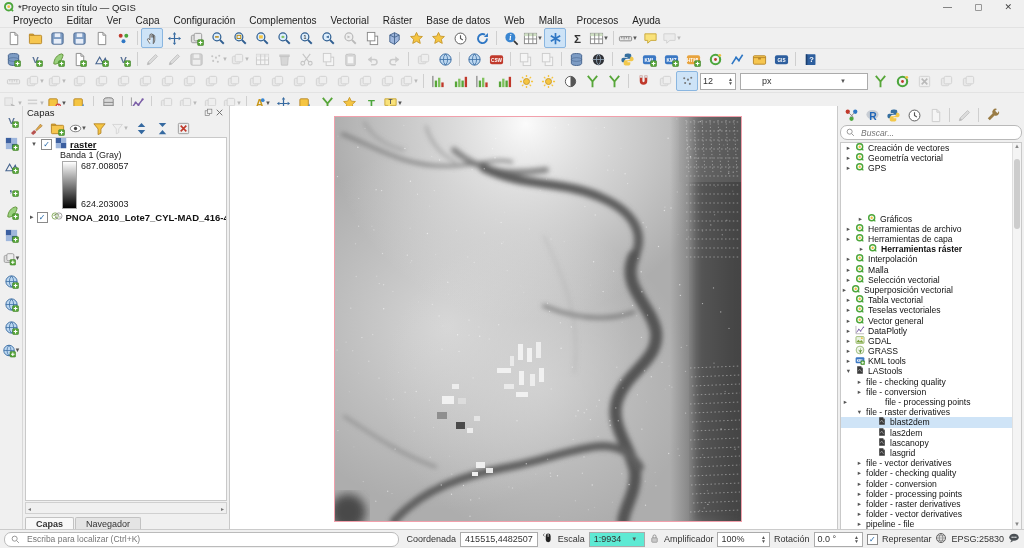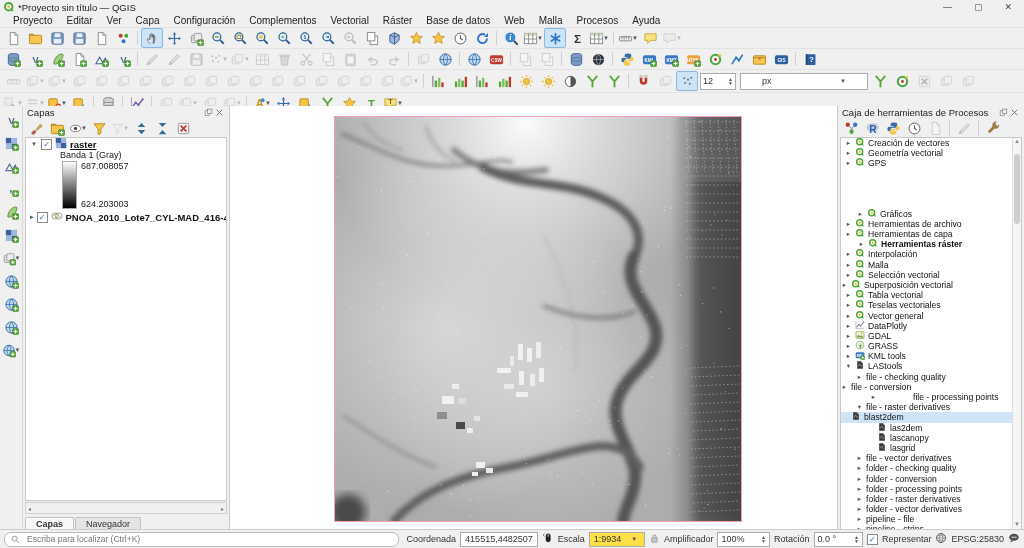--- a/index.html
+++ b/index.html
@@ -71,21 +71,21 @@
   #canvas{flex:1;background:#ffffff;position:relative;}
   #dem{position:absolute;left:104px;top:10px;width:408px;height:406px;}
   
   #statusbar{position:absolute;left:0;right:0;bottom:0;height:18px;background:#f0f0f0;border-top:1px solid #cbcbcb;display:flex;align-items:center;font-size:9px;color:#333;padding:0 4px;gap:4px;}
   #locator{width:478px;height:13px;background:#fff;border:1px solid #bbb;border-radius:7px;display:flex;align-items:center;padding:0 6px;gap:5px;}
   #locator input{border:none;outline:none;background:transparent;font-size:8.5px;color:#888;width:200px;font-family:inherit;}
   .sb-lbl{color:#333;}
   .sb-input{height:13px;border:1px solid #ababab;background:#fff;display:flex;align-items:center;padding:0 4px;font-size:9px;}
   .sb-spin{display:flex;align-items:center;border:1px solid #ababab;background:#fff;height:13px;padding:0 3px;gap:4px;}
   .sb-spin .arr{display:flex;flex-direction:column;font-size:5px;color:#555;line-height:4px;}
-  .sb-combo{display:flex;align-items:center;border:1px solid #ababab;background:#fde047;height:13px;padding:0 4px;gap:10px;}
+  .sb-combo{display:flex;align-items:center;border:1px solid #ababab;background:#5eead4;height:13px;padding:0 4px;gap:10px;}
   .sb-combo .dn{font-size:6px;color:#555;}
   .gap{flex:1;}
 </style>
 </head>
 <body>
 
 <div id="app">
 
   <div id="titlebar">
     <span class="qlogo"><svg viewBox="0 0 16 16" width="10" height="10">
@@ -1487,34 +1487,20 @@
               <circle cx="313.6" cy="199.1" r=".7" opacity="0.43"></circle>
               <circle cx="291.1" cy="57.8" r=".7" opacity="0.49"></circle>
               <circle cx="358.8" cy="68.8" r=".7" opacity="0.18"></circle>
               <circle cx="45.2" cy="167.6" r=".7" opacity="0.39"></circle>
             </g>
             <rect x=".5" y=".5" width="407" height="405" fill="none" stroke="#f2a0ac"></rect>
           </svg></div>
     </div>
 
     <div id="procdock" class="dock">
-      <div class="dockhead">
-        <span class="dtitle">Caja de herramientas de Procesos</span>
-        <span class="dockbtn">
-            <svg viewBox="0 0 16 16" width="9" height="9">
-              <rect x="2" y="5" width="8" height="8" fill="none" stroke="#666"></rect>
-              <rect x="6" y="2" width="8" height="8" fill="#f0f0f0" stroke="#666"></rect>
-            </svg>
-          </span>
-        <span class="dockbtn">
-            <svg viewBox="0 0 16 16" width="9" height="9">
-              <path d="M3 3l10 10M13 3L3 13" stroke="#666" stroke-width="1.6"></path>
-            </svg>
-          </span>
-      </div>
       <div class="docktb" id="proctb">
           <div class="tbtn">
             <svg viewBox="0 0 16 16" width="15" height="15">
               <circle cx="4" cy="4" r="2.3" fill="#c0392b"></circle>
               <circle cx="12" cy="4" r="2.3" fill="#2f77c4"></circle>
               <circle cx="8" cy="11.5" r="2.3" fill="#4ca63c"></circle>
               <path d="M5.5 5.5l4.6 4.4M10.5 5.5L7 9.6" stroke="#888"></path>
             </svg>
           </div>
           <div class="tbtn">
@@ -1548,20 +1534,27 @@
               <path d="M2.5 13.5l2.8-.8-2-2z" fill="#555"></path>
             </svg>
           </div>
           <div class="tsep"></div>
           <div class="tbtn">
             <svg viewBox="0 0 16 16" width="15" height="15">
               <path d="M13.8 3.2a3.6 3.6 0 0 1-4.7 4.7L4 13l-2.1-2.1 5.1-5.1A3.6 3.6 0 0 1 11.7 1l-2 2 2.6 2.6z" fill="#9a7c45"></path>
             </svg>
           </div>
         </div>
+      <div class="searchbox">
+        <svg viewBox="0 0 16 16" width="9" height="9">
+            <circle cx="6.5" cy="6.5" r="4.5" fill="none" stroke="#888" stroke-width="1.5"></circle>
+            <path d="M10 10l4 4" stroke="#888" stroke-width="1.5"></path>
+          </svg>
+        <input placeholder="Buscar..." style="">
+      </div>
       <div class="treearea" id="proctree">
 
       <div class="prow" style="padding-left: 4px;">
             <span class="exp">▸</span>
             <span><svg viewBox="0 0 16 16" width="10" height="10">
                 <circle cx="7.5" cy="7.5" r="4.8" fill="none" stroke="#4ca63c" stroke-width="2.3"></circle>
                 <circle cx="7.5" cy="7.5" r="1.9" fill="#f0c040"></circle>
                 <path d="M10.4 10.4l3 3" stroke="#4ca63c" stroke-width="2.1"></path>
               </svg></span>
             <span class="plbl">Creación de vectores</span>
@@ -1727,33 +1720,33 @@
                 <path d="M3.5 2h6l3 3v9h-9z" fill="#3a3a3a"></path>
                 <path d="M9.5 2v3h3" fill="#777"></path>
                 <path d="M5 10l2.5-3.5 3 4.5" stroke="#bbb" fill="none"></path>
               </svg></span>
             <span class="plbl">LAStools</span>
           </div>
           <div class="prow" style="padding-left: 15px;">
             <span class="exp">▸</span>
             <span class="plbl">file - checking quality</span>
           </div>
-          <div class="prow" style="padding-left: 0;">
+          <div class="prow" style="padding-left: 15px;">
             <span class="exp">▸</span>
             <span class="plbl">file - conversion</span>
           </div>
-          <div class="prow" style="padding-left: 29px; gap: 36px;">
+          <div class="prow" style="padding-left: 1px; gap: 36px;">
             <span class="exp">▸</span>
             <span class="plbl">file - processing points</span>
           </div>
           <div class="prow" style="padding-left: 15px;">
             <span class="exp">▾</span>
             <span class="plbl">file - raster derivatives</span>
           </div>
-          <div class="prow sel" style="">
+          <div class="prow sel" style="padding-left: 26px;">
             <span class="exp"></span>
             <span><svg viewBox="0 0 16 16" width="10" height="10">
                 <path d="M3.5 2h6l3 3v9h-9z" fill="#3a3a3a"></path>
                 <path d="M9.5 2v3h3" fill="#777"></path>
                 <path d="M5 10l2.5-3.5 3 4.5" stroke="#bbb" fill="none"></path>
               </svg></span>
             <span class="plbl">blast2dem</span>
           </div>
           <div class="prow" style="padding-left: 26px;">
             <span class="exp"></span>

